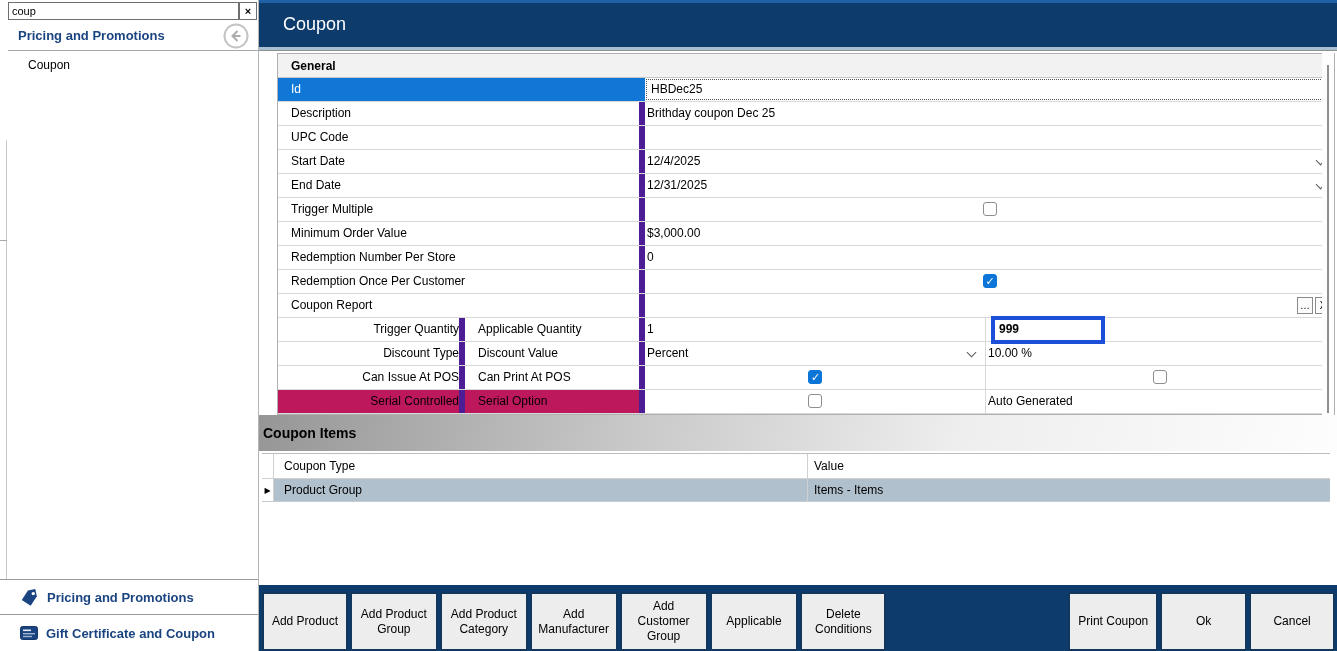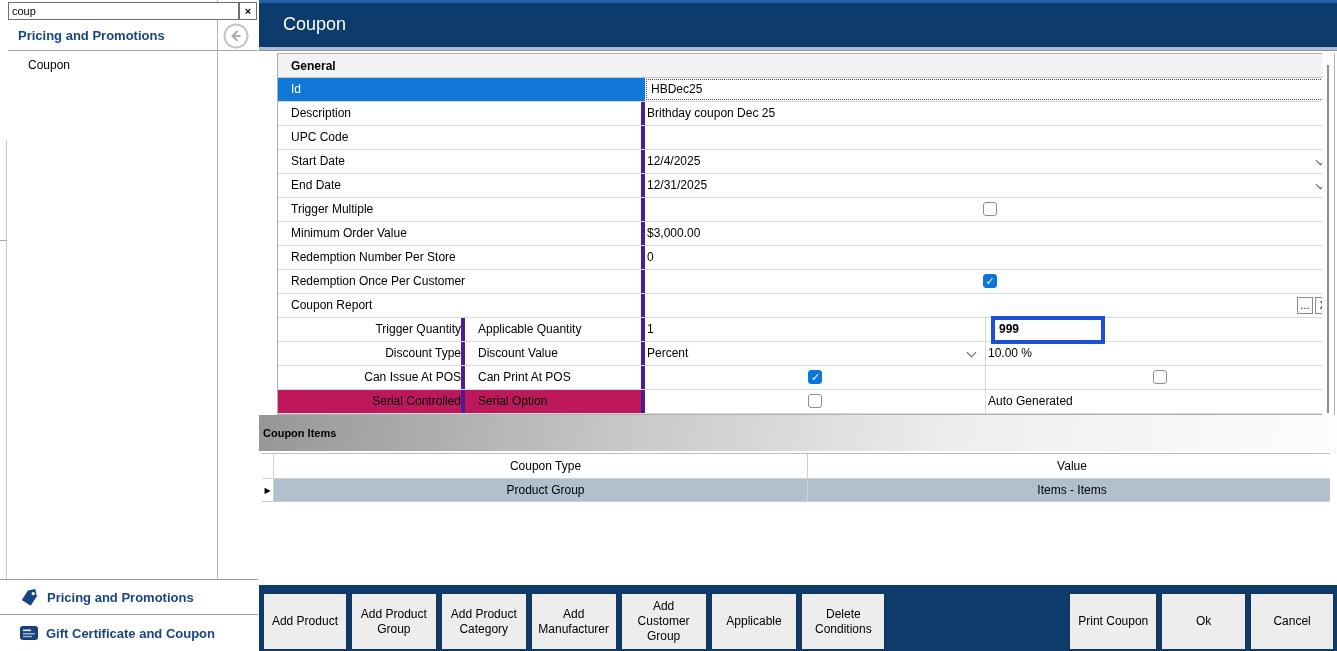--- a/index.html
+++ b/index.html
@@ -3,21 +3,21 @@
 <meta charset="utf-8">
 <style>
   * { margin:0; padding:0; box-sizing:border-box; }
   body { background:#ddd; }
   .app {
     position:relative; width:1337px; height:651px; background:#fff;
     font-family:"Liberation Sans", sans-serif; font-size:12px; color:#000;
     overflow:hidden; margin:0 auto;
   }
   
-  .sidebar { position:absolute; left:0; top:0; width:218px; height:651px; background:#fff; border-right:1px solid #b5b5b5; }
+  .sidebar { position:absolute; left:0; top:0; width:259px; height:651px; background:#fff; border-right:1px solid #b5b5b5; }
   .search-box { position:absolute; left:8px; top:2px; width:231px; height:18px; border:1px solid #6f6f6f; background:#fff; }
   .search-box input { width:100%; height:100%; border:none; outline:none; font:11px "Liberation Sans",sans-serif; padding-left:3px; background:transparent; }
   .search-close { position:absolute; left:239px; top:2px; width:18px; height:18px; border:1px solid #6f6f6f; background:#fff; font-size:11px; font-weight:bold; display:flex; align-items:center; justify-content:center; cursor:pointer; }
   .sb-header { position:absolute; left:8px; top:21px; width:250px; height:30px; border-bottom:1px solid #a8a8a8; }
   .sb-header-title { position:absolute; left:10px; top:7px; font-size:13px; font-weight:bold; color:#1a4480; }
   .sb-back { position:absolute; right:9px; top:2px; width:26px; height:26px; cursor:pointer; }
   .sb-item-coupon { position:absolute; left:28px; top:58px; font-size:12px; cursor:pointer; }
   .sb-vline { position:absolute; left:6px; top:140px; width:1px; height:440px; background:#c9c9c9; }
   .sb-tick { position:absolute; left:0; top:240px; width:7px; height:1px; background:#a9a9a9; }
   .sb-bottom-item { position:absolute; left:0; width:258px; display:flex; align-items:center; border-top:1px solid #9a9a9a; background:#fff; cursor:pointer; }
@@ -28,41 +28,41 @@
   
   .main { position:absolute; left:259px; top:0; width:1078px; height:651px; background:#fff; }
   .main-header { position:absolute; left:0; top:0; width:1078px; height:47px; background:#0d3c6c; border-top:3px solid #2061a5; }
   .main-title { position:absolute; left:24px; top:11px; color:#fff; font-size:18px; }
   .hr1 { position:absolute; left:0; top:47px; width:1078px; height:3px; background:#a9bfd4; }
   .hr2 { position:absolute; left:0; top:50px; width:1078px; height:1px; background:#8f8f8f; }
   
   .form-area { position:absolute; left:18px; top:53px; width:1058px; height:362px; background:#fff; border:1px solid #b0b0b0; overflow:hidden; }
   .general-band { height:24px; background:#f2f2f2; border-bottom:1px solid #c6c6c6; font-weight:bold; font-size:12px; padding-left:13px; line-height:24px; }
   .frow { position:relative; height:24px; border-bottom:1px solid #d9d9d9; display:flex; background:#fff; }
-  .lbl { width:367px; flex:none; border-right:4px solid #4c1d95; padding-left:13px; line-height:23px; }
+  .lbl { width:367px; flex:none; border-right:6px solid #4c1d95; padding-left:13px; line-height:23px; }
   .lbl.half1 { width:187px;text-align:right; }
   .lbl.half2 { width:180px; }
   .val { position:relative; flex:1; line-height:23px; padding-left:2px; }
   .val.v1 { width:341px; flex:none; border-right:1px solid #d9d9d9; }
   .row-id .lbl { background:#1177d7; color:#fff; border-right-color:#1177d7; }
   .focus-input { position:absolute; left:1px; right:1px; top:1px; bottom:1px; border:1px dotted #505050; background:#fff; padding-left:4px; line-height:19px; }
   .cbx { position:absolute; top:4px; left:calc(50% - 7px); width:14px; height:14px; border:1px solid #8e8e8e; border-radius:3px; background:#fff; }
   .cbx.checked { background:#0b76d8; border-color:#0b76d8; }
   .cbx.checked::after { content:"\2713"; position:absolute; left:2px; top:-6px; color:#fff; font-size:11px; line-height:24px; }
   .chev { position:absolute; right:10px; top:7px; width:7px; height:7px; border-right:1.5px solid #5a5a5a; border-bottom:1.5px solid #5a5a5a; transform:rotate(45deg); }
   .rep-btns { position:absolute; right:3px; top:3px; display:flex; gap:2px; }
   .mini-btn { width:16px; height:17px; border:1px solid #8a8a8a; background:#fbfbfb; font-size:10px; display:flex; align-items:center; justify-content:center; cursor:pointer; }
   .box999 { position:absolute; left:5px; top:-2px; width:114px; height:28px; border:4px solid #1d4ed8; background:#fff; line-height:19px; padding-left:4px; z-index:5;font-weight:bold; }
   .row-serial .lbl { background:#be185d; }
   
   .scroll-strip { position:absolute; left:1063px; top:53px; width:12px; height:362px; background:#fdfdfd; }
   .scroll-line { position:absolute; left:5px; top:12px; width:2px; height:348px; background:#8f8f8f; }
   
-  .ci-band { position:absolute; left:0; top:415px; width:1078px; height:36px; background:linear-gradient(100deg, #969696, #c9c9c9 35%, #eeeeee 65%, #fdfdfd); display:flex; align-items:center; padding-left:4px; font-weight:bold; font-size:11px; }
-  .ci-table { position:absolute; left:3px; top:453px; width:1068px; background:#14b8a6; border-top:1px solid #bdbdbd;text-align:center; }
+  .ci-band { position:absolute; left:0; top:415px; width:1078px; height:36px; background:linear-gradient(100deg, #969696, #c9c9c9 35%, #eeeeee 65%, #fdfdfd); display:flex; align-items:center; padding-left:4px; font-weight:bold; font-size:14px; }
+  .ci-table { position:absolute; left:3px; top:453px; width:1068px; background:#14b8a6; border-top:1px solid #bdbdbd; }
   .ci-hrow { display:flex; height:25px; border-bottom:1px solid #d0d0d0; background:#fff; }
   .ci-drow { display:flex; height:23px; border-bottom:1px solid #c4cdd4; }
   .ci-ind { width:12px; flex:none; border-right:1px solid #d0d0d0; background:#fff; display:flex; align-items:center; justify-content:center; }
   .ci-marker { font-size:8px; color:#000; }
   .ci-col1 { width:534px; flex:none; border-right:1px solid #d0d0d0; padding-left:10px; line-height:24px; }
   .ci-col2 { flex:1; padding-left:6px; line-height:24px; }
   .ci-drow .ci-col1, .ci-drow .ci-col2 { background:#b1c0cd; line-height:22px; }
   
   .toolbar { position:absolute; left:0; top:585px; width:1078px; height:66px; background:#0d3c6c; display:flex; align-items:flex-end; padding-left:3px; }
   .tb-btn { height:59px; background:#ededed; border:2px solid #12375f; display:flex; align-items:center; justify-content:center; text-align:center; font-size:12px; margin-right:2px; padding:0 5px; cursor:pointer; line-height:1.25; }

